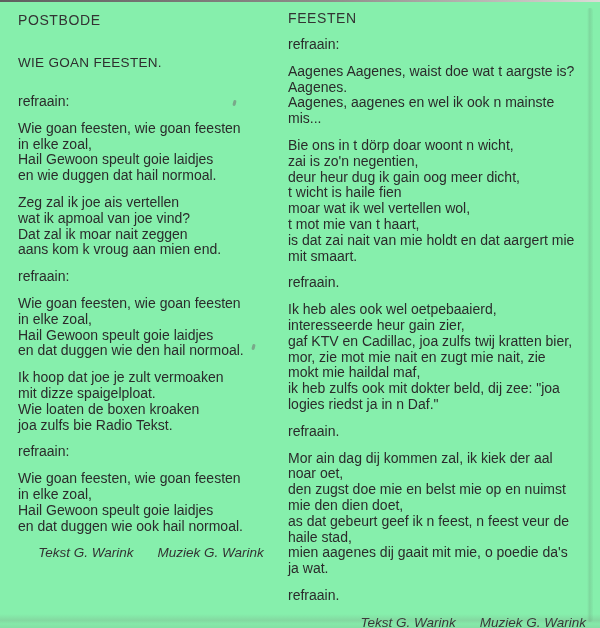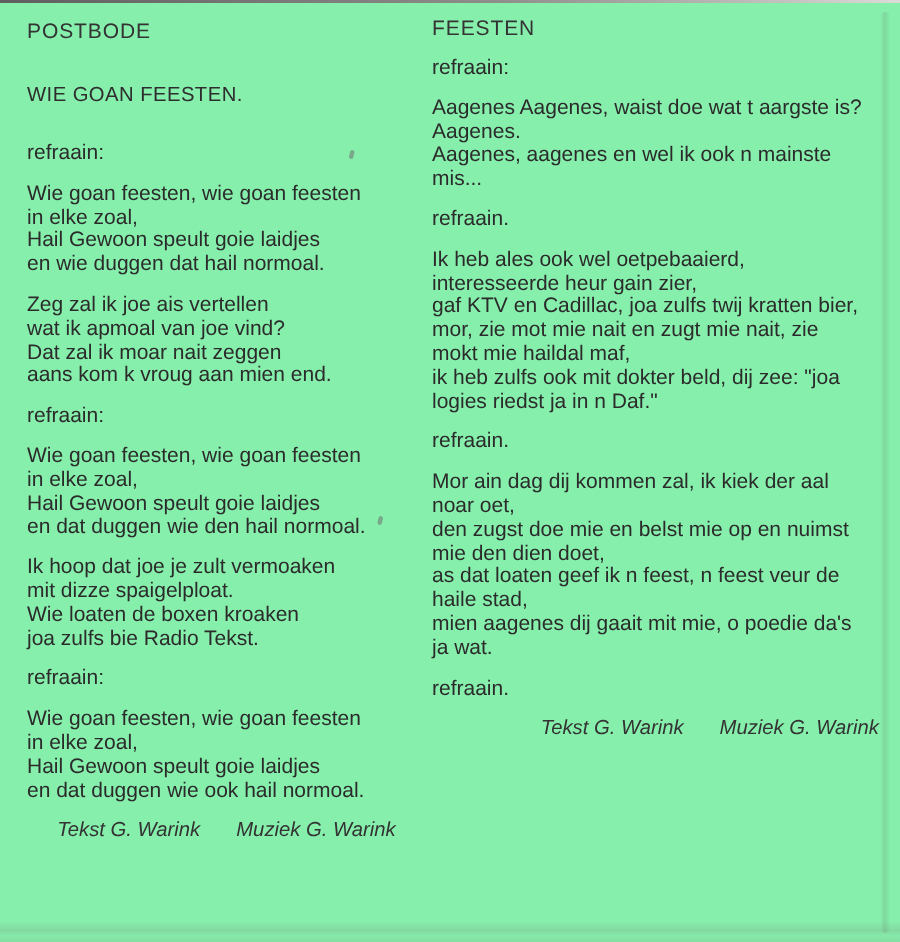--- a/index.html
+++ b/index.html
@@ -105,34 +105,42 @@
   </div>
 
   <div class="column col-right">
     <div class="side-title">FEESTEN</div>
     <div class="stanzas">
         <div class="stanza refrain-label">refraain:</div>
         <div class="stanza">Aagenes Aagenes, waist doe wat t aargste is?
 Aagenes.
 Aagenes, aagenes en wel ik ook n mainste
 mis...</div>
+        <div class="stanza">Bie ons in t dörp doar woont n wicht,
+zai is zo'n negentien,
+deur heur dug ik gain oog meer dicht,
+t wicht is haile fien
+moar wat ik wel vertellen wol,
+t mot mie van t haart,
+is dat zai nait van mie holdt en dat aargert mie
+mit smaart.</div>
         <div class="stanza refrain-label">refraain.</div>
         <div class="stanza">Ik heb ales ook wel oetpebaaierd,
 interesseerde heur gain zier,
 gaf KTV en Cadillac, joa zulfs twij kratten bier,
 mor, zie mot mie nait en zugt mie nait, zie
 mokt mie haildal maf,
 ik heb zulfs ook mit dokter beld, dij zee: "joa
 logies riedst ja in n Daf."</div>
         <div class="stanza refrain-label">refraain.</div>
         <div class="stanza">Mor ain dag dij kommen zal, ik kiek der aal
 noar oet,
 den zugst doe mie en belst mie op en nuimst
 mie den dien doet,
-as dat loaten geef ik n feest, n feest veur de
+as dat gebeurt geef ik n feest, n feest veur de
 haile stad,
 mien aagenes dij gaait mit mie, o poedie da's
 ja wat.</div>
         <div class="stanza refrain-label">refraain.</div>
       </div>
     <div class="credits">
       <span>Tekst G. Warink</span>
       <span>Muziek G. Warink</span>
     </div>
   </div>

